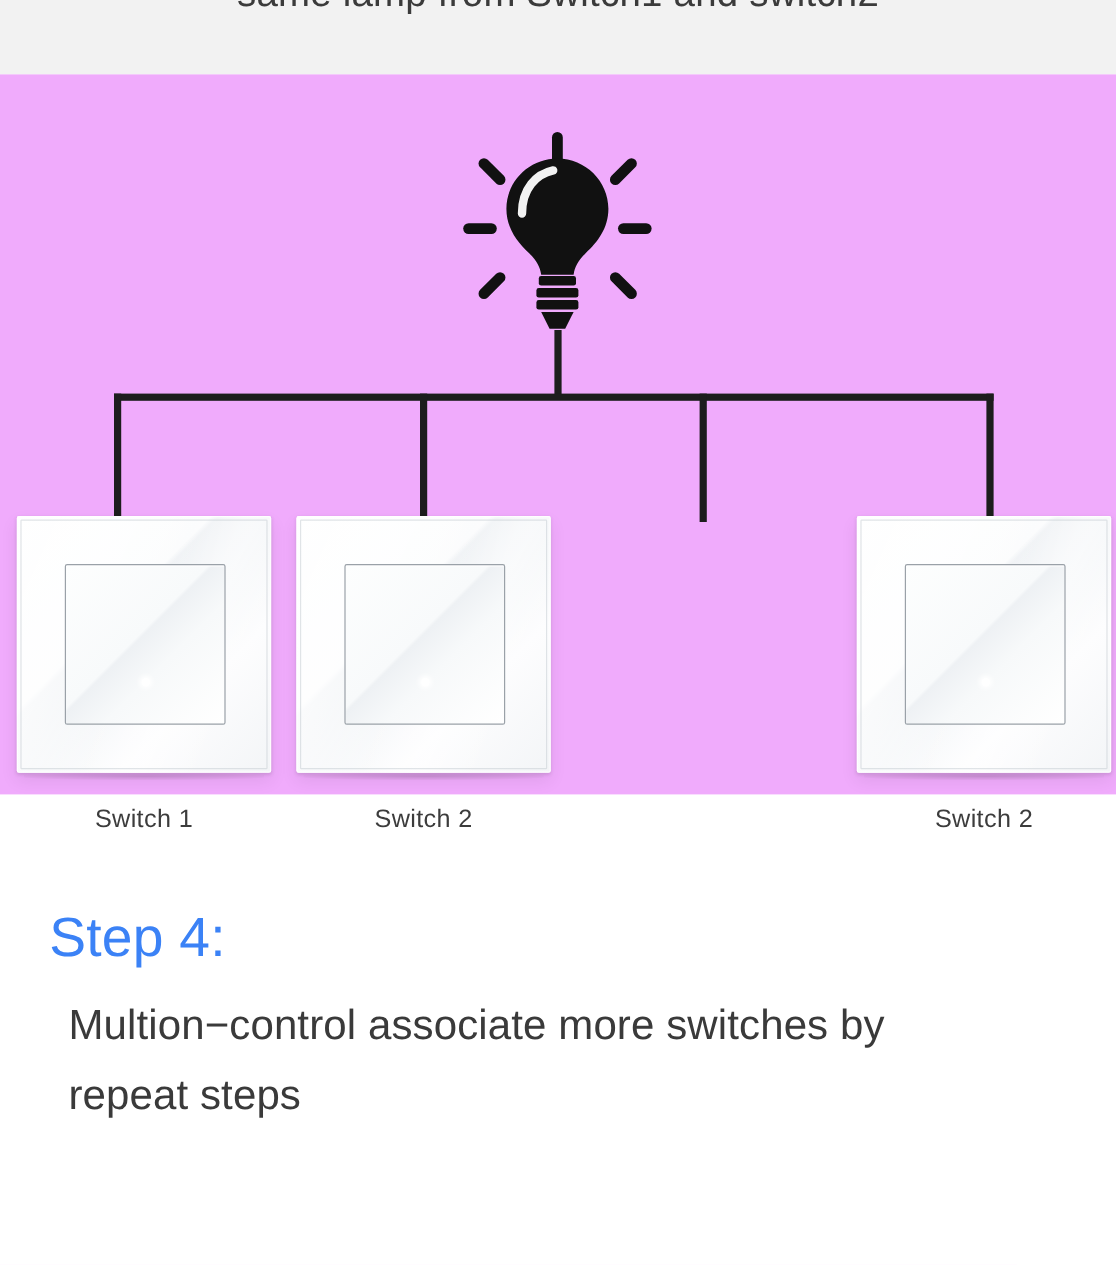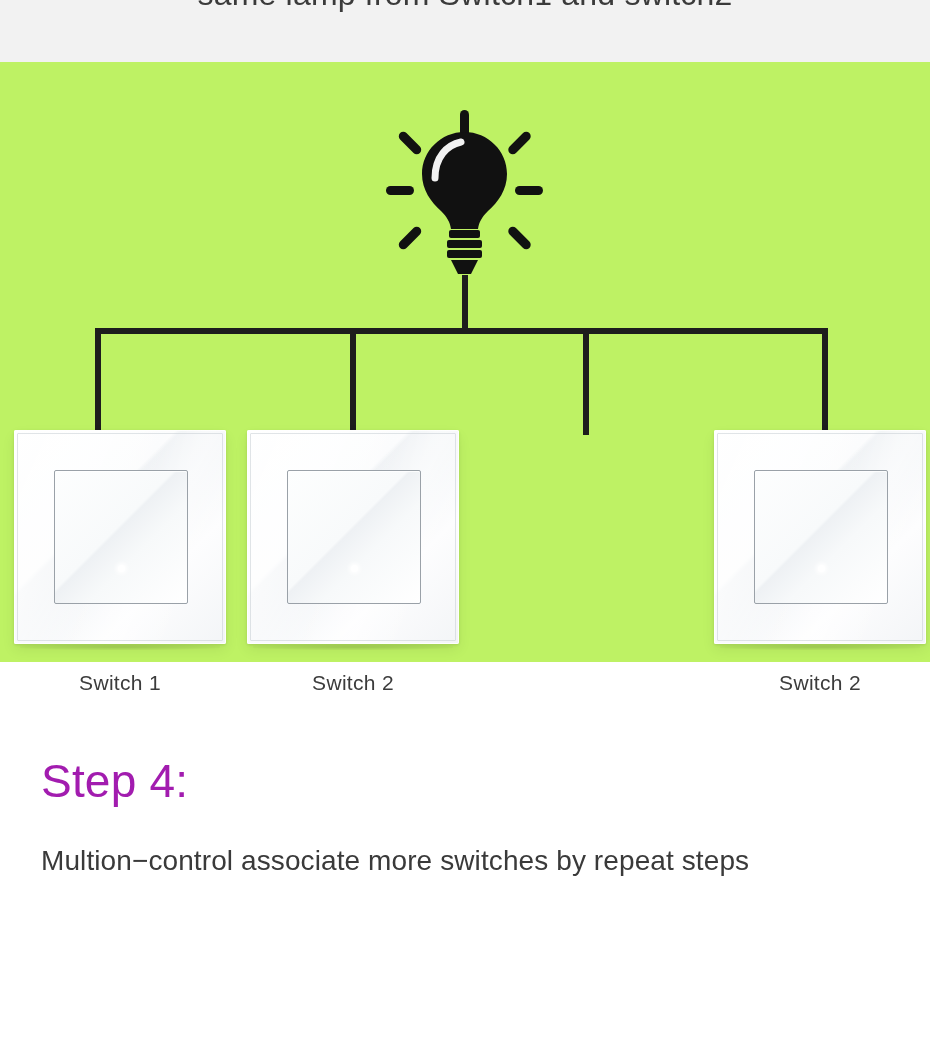--- a/index.html
+++ b/index.html
@@ -38,21 +38,21 @@
     letter-spacing: 0.2px;
     white-space: nowrap;
   }
 
   
   .stage {
     position: absolute;
     left: 0; top: 62px;
     width: 930px;
     height: 600px;
-    background: #bef264;
+    background: #f0abfc;
   }
 
   
   .lamp {
     position: absolute;
     left: 385px;
     top: 48px;
     width: 160px;
     height: 168px;
   }
@@ -199,30 +199,30 @@
   
   .step-block {
     position: absolute;
     left: 41px;
     top: 752px;
     width: 850px;
   }
   .step-heading {
     font-size: 46px;
     line-height: 58px;
-    color: #a21caf;
+    color: #3b82f6;
     font-weight: 400;
-    margin: 0 0 22px 0;
+    margin: 0 0 12px 0;
     letter-spacing: 0.2px;
   }
   .step-body {
-    font-size: 28px;
+    font-size: 35px;
     line-height: 58px;
     color: #3a3a3a;
-    margin: 0;
+    margin: 16px;
     max-width: 760px;
     letter-spacing: 0.1px;
   }
 </style>
 </head>
 <body>
 
 <div class="top-band">
   <div class="top-band-text">same lamp from Switch1 and switch2</div>
 </div>

